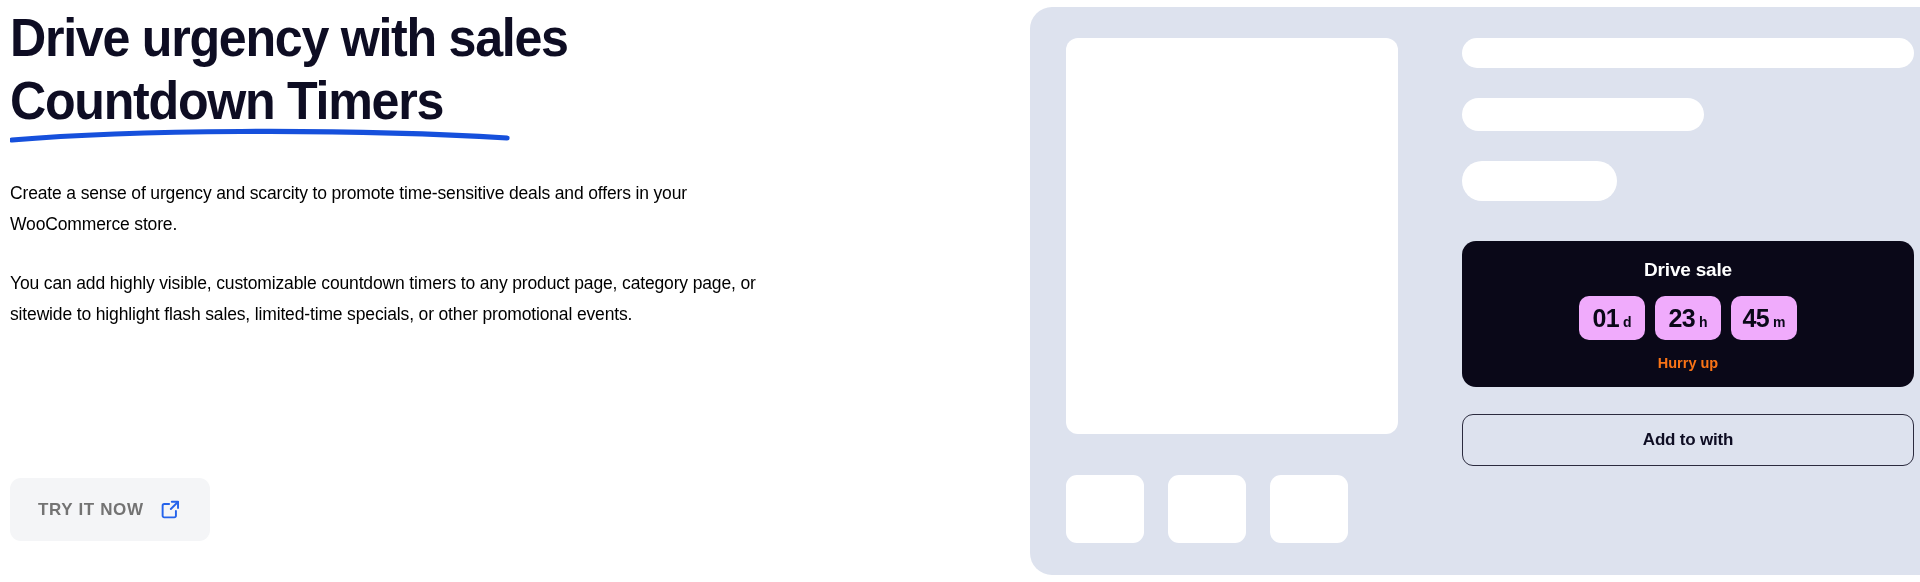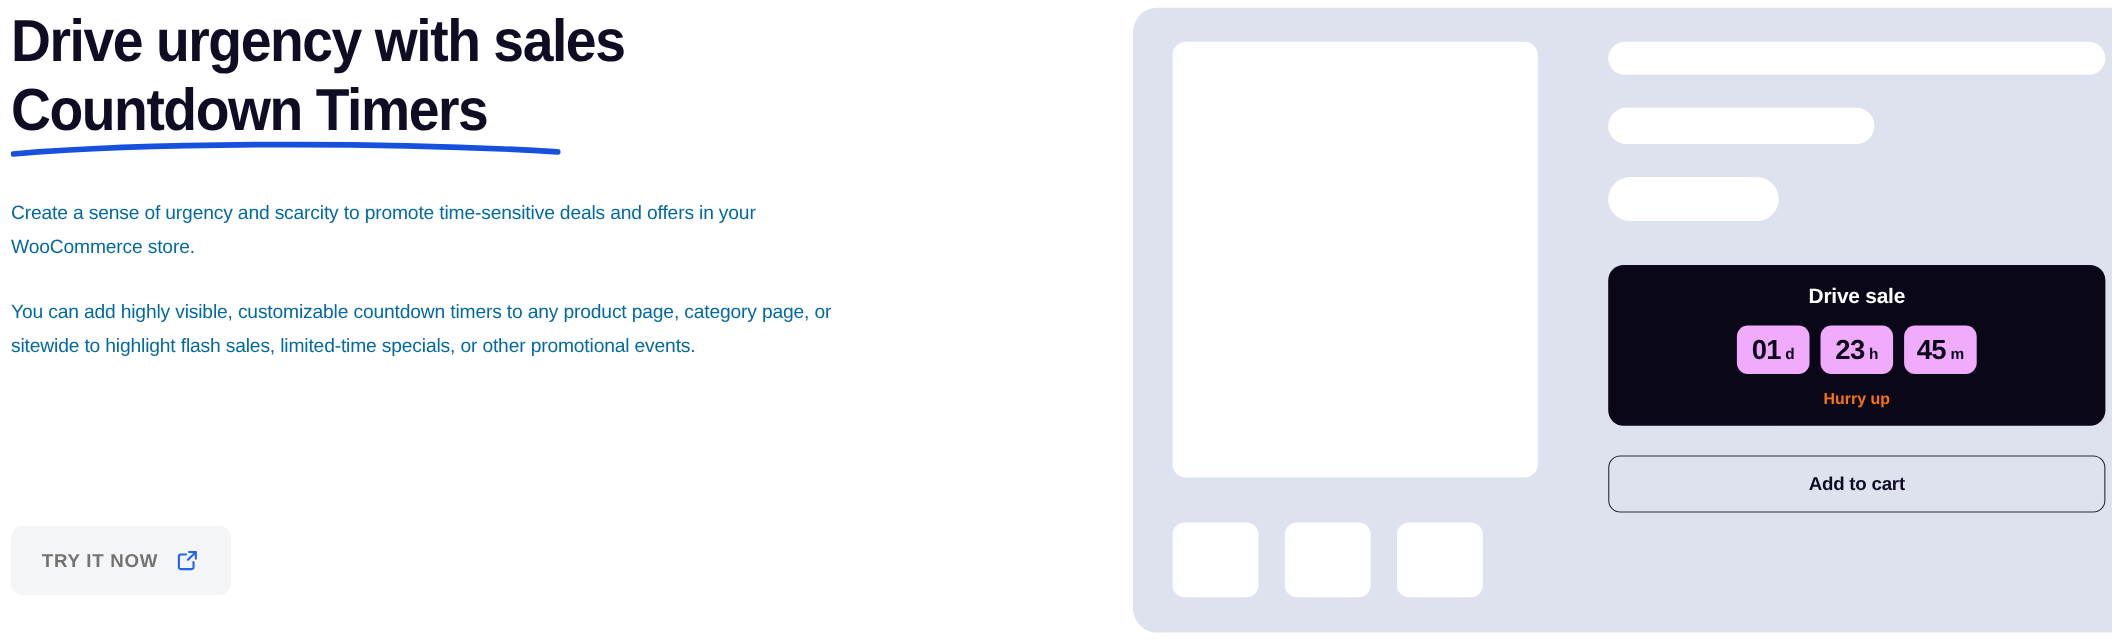--- a/index.html
+++ b/index.html
@@ -56,21 +56,21 @@
     top: 126px;
     width: 500px;
     height: 20px;
     pointer-events: none;
   }
   .headline-underline svg { display: block; width: 100%; height: 100%; }
 
   .body-para {
     font-size: 17.5px;
     line-height: 1.78;
-    color: #0369a1;
+    color: #000000;
     max-width: 760px;
     letter-spacing: -0.15px;
   }
   .para-1 { margin-top: 46px; }
   .para-2 { margin-top: 27px; }
 
   .try-btn {
     position: absolute;
     left: 0px;
     top: 478px;
@@ -300,20 +300,20 @@
             <div class="timer-cell">
               <span class="timer-num">45</span>
               <span class="timer-unit">m</span>
             </div>
           </div>
 
           <div class="countdown-note">Hurry up</div>
         </div>
 
         <button class="add-cart">
-          <span class="add-cart-label">Add to cart</span>
+          <span class="add-cart-label">Add to with</span>
         </button>
 
       </div>
     </div>
   </div>
 
 </div>
 
 </body></html>

